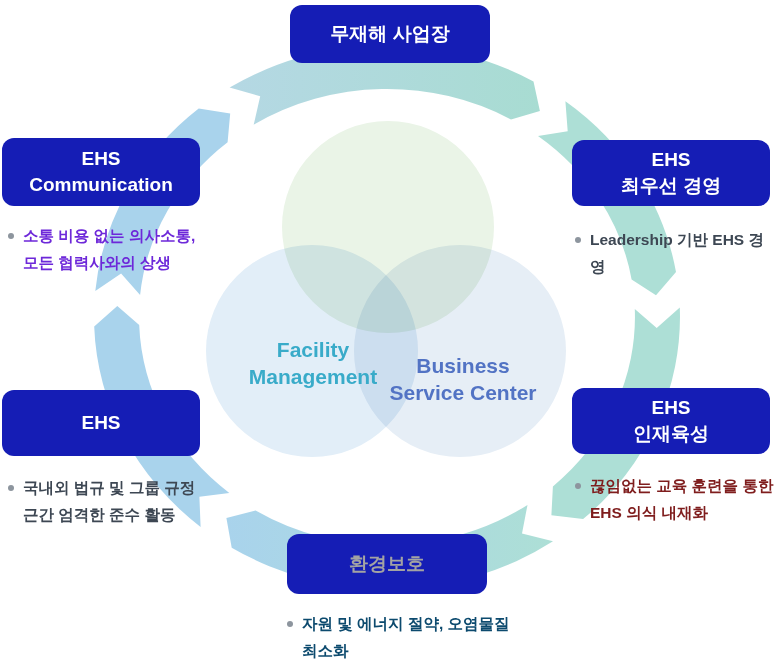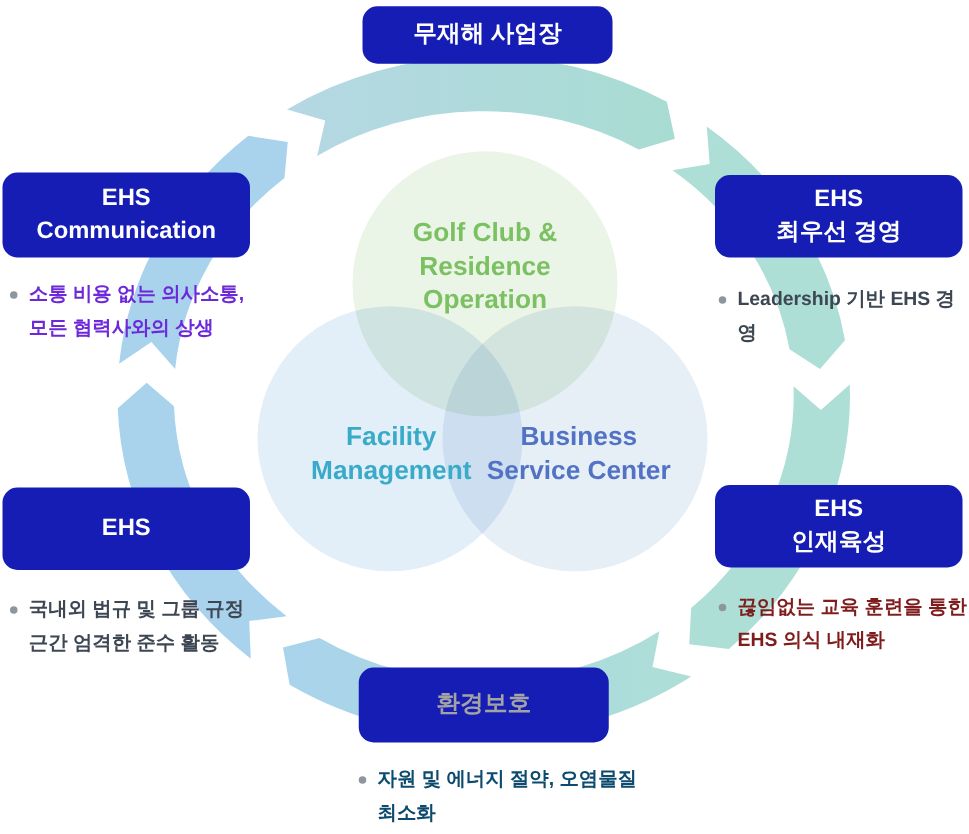--- a/index.html
+++ b/index.html
@@ -28,21 +28,21 @@
   .vl-top{left:388px;top:214px;}
   .vl-left{left:313px;top:364px;}
   .vl-right{left:463px;top:364px;}
 
   
   .bluebox{
     position:absolute;z-index:4;border-radius:12px;
     display:flex;flex-direction:column;align-items:center;justify-content:center;
     font-weight:bold;font-size:19px;line-height:1.35;text-align:center;
   }
-  .bb-top{left:290px;top:5px;width:200px;height:46px;font-family:Liberation Serif, serif;}
+  .bb-top{left:290px;top:5px;width:200px;height:58px;}
   .bb-comm{left:2px;top:138px;width:198px;height:68px;}
   .bb-pri{left:572px;top:140px;width:198px;height:66px;}
   .bb-comp{left:2px;top:390px;width:198px;height:66px;}
   .bb-tal{left:572px;top:388px;width:198px;height:66px;}
   .bb-env{left:287px;top:534px;width:200px;height:60px;}
 
   
   .bullet{
     position:absolute;z-index:5;display:flex;align-items:flex-start;
     font-size:15.5px;font-weight:600;line-height:27px;
@@ -80,30 +80,25 @@
         <path d="M553.0 541.2 A293 272 0 0 1 231.7 547.7 L226.4 518.0 L255.6 510.4 A248 228 0 0 0 527.5 504.9 L522.0 533.5 Z" fill="url(#grad-bottom)"></path>
         <path d="M200.6 526.9 A293 272 0 0 1 94.2 326.5 L117.3 306.1 L139.2 325.0 A248 228 0 0 0 229.3 492.9 L199.4 496.8 Z" fill="#a9d3ec"></path>
         <path d="M95.3 290.9 A293 272 0 0 1 198.7 108.6 L230.2 113.5 L227.6 142.3 A248 228 0 0 0 140.1 295.1 L121.1 273.6 Z" fill="#a9d3ec"></path>
       </g>
   </svg>
 
   <div class="vcircle c-top" style="background: rgb(234, 244, 231);"></div>
   <div class="vcircle c-left" style="background: rgb(226, 238, 248);"></div>
   <div class="vcircle c-right" style="background: rgb(230, 238, 246);"></div>
 
-  <div class="vlabel vl-top" style="color: rgb(124, 193, 97);">
-    <div>Golf Club &amp;</div>
-    <div>Residence</div>
-    <div>Operation</div>
-  </div>
   <div class="vlabel vl-left" style="color: rgb(57, 171, 201);">
     <div>Facility</div>
     <div>Management</div>
   </div>
-  <div class="vlabel vl-right" style="color: rgb(82, 115, 196);">
+  <div class="vlabel vl-right" style="color: rgb(82, 115, 196); margin-top: 16px;">
     <div>Business</div>
     <div>Service Center</div>
   </div>
 
   <div class="bluebox bb-top" style="background: rgb(21, 29, 181); color: rgb(255, 255, 255);">
     <div>무재해 사업장</div>
   </div>
 
   <div class="bluebox bb-comm" style="background: rgb(21, 29, 181); color: rgb(255, 255, 255);">
     <div>EHS</div>

